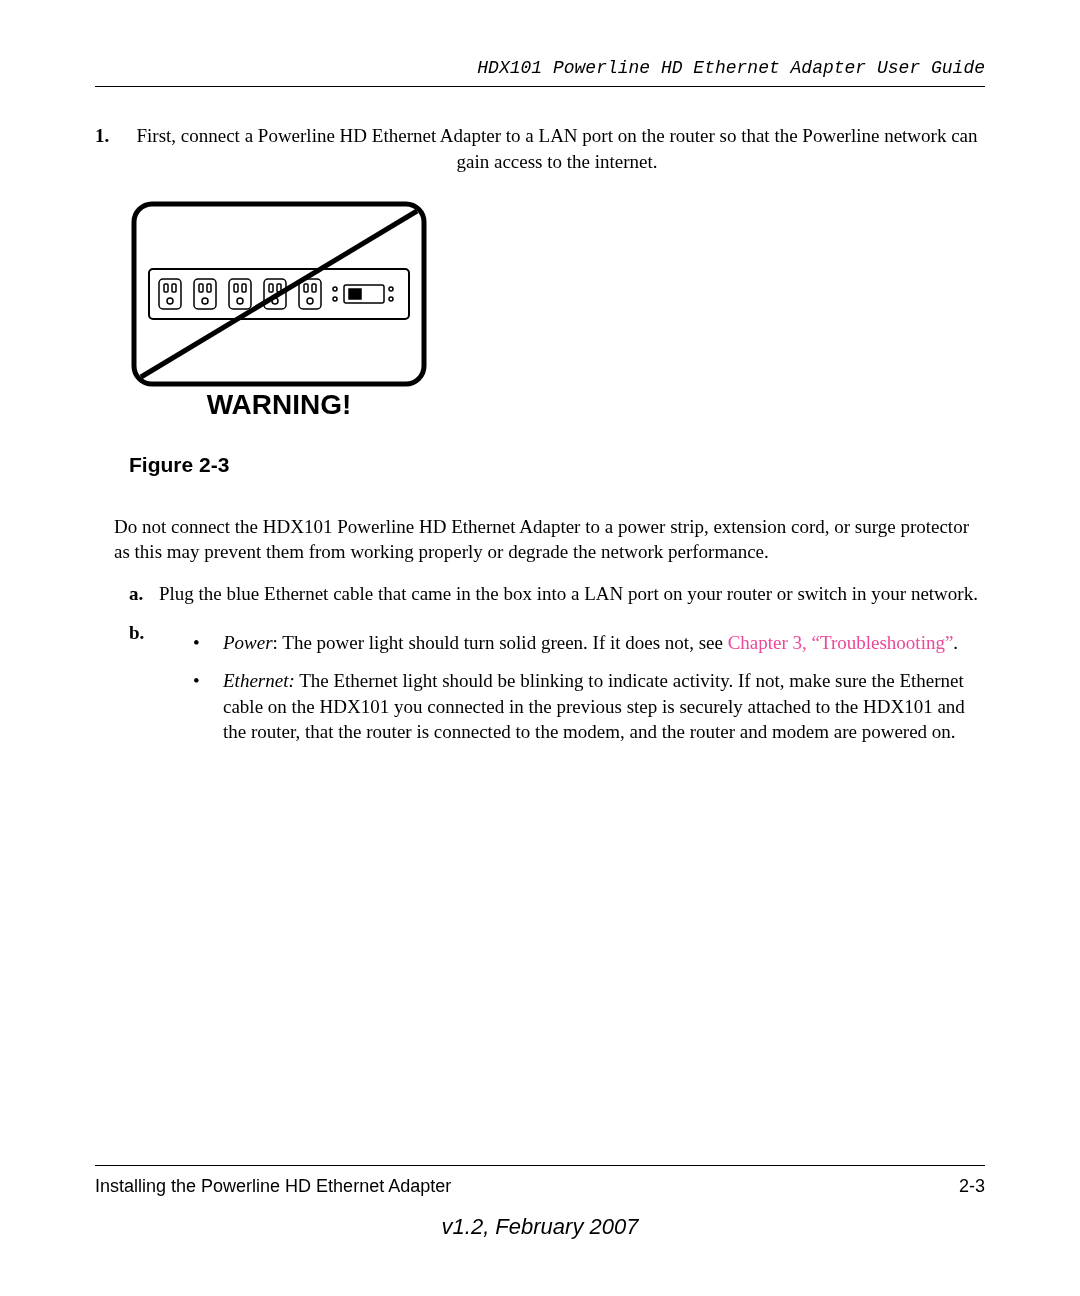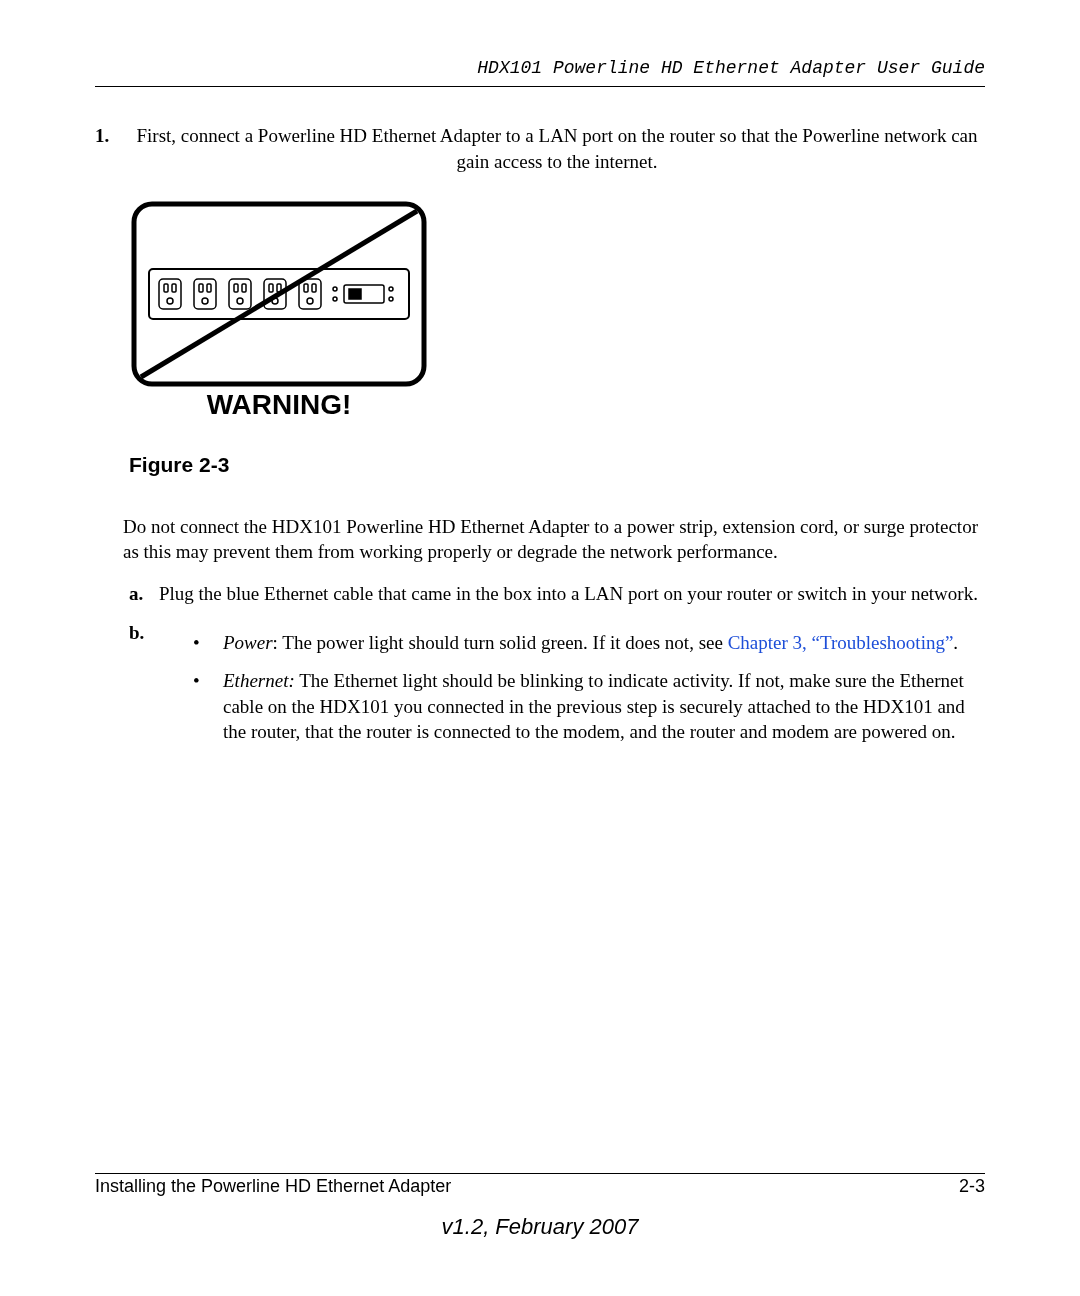--- a/index.html
+++ b/index.html
@@ -53,21 +53,21 @@
     }
     .figure-caption {
       font-family: Arial, Helvetica, sans-serif;
       font-weight: bold;
       font-size: 21px;
       margin-top: 24px;
       margin-left: 34px;
       margin-bottom: 34px;
     }
     .paragraph {
-      margin-left: 28px;
+      margin-left: 19px;
       margin-bottom: 16px;
     }
     .sub-list {
       list-style: none;
       margin-left: 34px;
       padding: 0;
     }
     .sub-list > li {
       display: flex;
       margin-bottom: 14px;
@@ -93,28 +93,29 @@
       min-width: 30px;
     }
     .bullet-content {
       flex: 1;
     }
     .italic {
       font-style: italic;
       text-align: right;
     }
     .link {
-      color: #1d4ed8;
+      color: #ec4899;
     }
     .footer {
       position: absolute;
       bottom: 54px;
       left: 95px;
       right: 95px;
       border-top: 1.5px solid #000;
+      padding-top: 8px;
     }
     .footer-row {
       display: flex;
       justify-content: space-between;
       font-family: Arial, Helvetica, sans-serif;
       font-size: 18px;
     }
     .footer-version {
       text-align: center;
       font-family: Arial, Helvetica, sans-serif;

